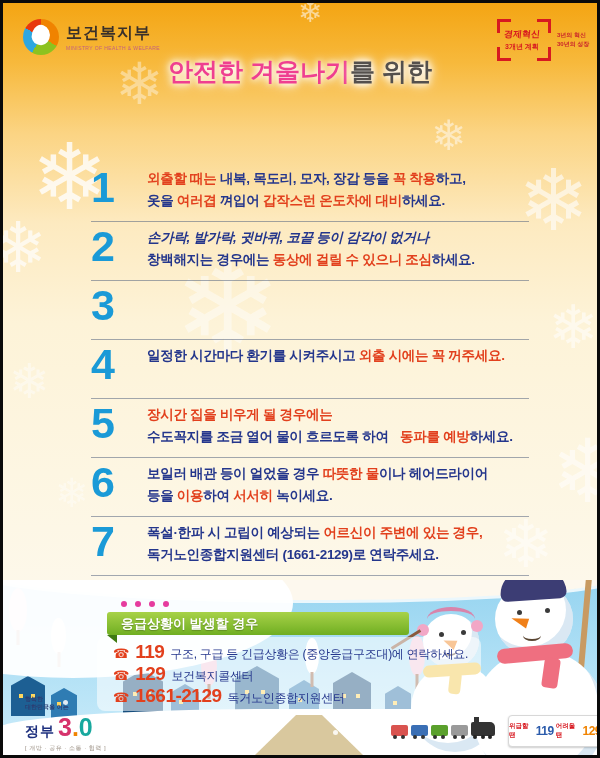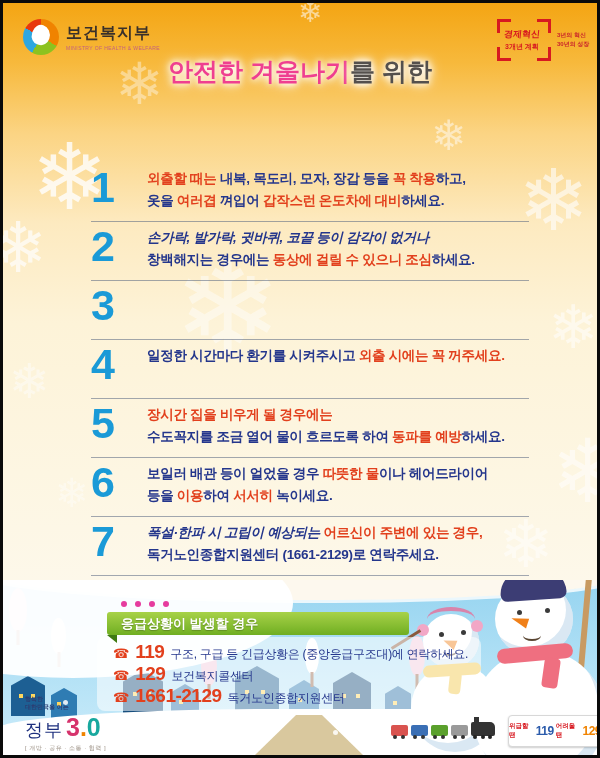--- a/index.html
+++ b/index.html
@@ -68,21 +68,21 @@
   .eoverlay{position:absolute;left:94px;top:634px;width:384px;height:74px;background:rgba(255,255,255,.55);border-radius:8px;}
   .eitems{position:absolute;left:110px;top:638px;}
   .eitem{display:flex;align-items:baseline;gap:6px;height:22px;}
   .ephone{color:var(--red);font-size:13px;}
   .enum{color:var(--red);font-size:19px;font-weight:800;letter-spacing:-.5px;}
   .elabel{color:var(--navy);font-size:12px;font-weight:400;letter-spacing:-.3px;white-space:nowrap;}
   
   .gov30{position:absolute;left:22px;top:692px;width:110px;}
   .gtag{font-size:6px;color:#2c3e73;font-weight:700;line-height:1.4;}
   .grow{display:flex;align-items:baseline;margin-top:1px;}
-  .gname{font-size:18px;font-weight:400;color:#1d2f7e;letter-spacing:1px;}
+  .gname{font-size:14px;font-weight:700;color:#1d2f7e;letter-spacing:1px;}
   .g3{font-size:25px;font-weight:800;color:#d6336c;margin-left:3px;}
   .gdot{font-size:25px;font-weight:800;color:#f08300;}
   .g0{font-size:25px;font-weight:800;color:#18a89e;}
   .gvals{font-size:6px;color:#9a8f83;margin-top:2px;letter-spacing:.5px;}
   .train{position:absolute;left:388px;top:719px;display:flex;align-items:flex-end;gap:3px;}
   .car{width:17px;height:11px;border-radius:2px;position:relative;}
   .car:after{content:"";position:absolute;left:2px;bottom:-3px;width:4px;height:4px;border-radius:50%;background:#333;box-shadow:8px 0 0 #333;}
   .loco{width:24px;height:14px;background:#333;border-radius:2px 5px 2px 2px;position:relative;}
   .loco:before{content:"";position:absolute;left:3px;top:-5px;width:5px;height:5px;background:#333;}
   .loco:after{content:"";position:absolute;left:2px;bottom:-3px;width:4px;height:4px;border-radius:50%;background:#222;box-shadow:8px 0 0 #222,15px 0 0 #222;}
@@ -135,21 +135,21 @@
 
   <div class="subtitle">
     <span class="sub-hl">안전한 겨울나기</span><span class="sub-rest">를 위한</span>
   </div>
 
   <div class="rules">
       <div class="rule">
         <div class="rnum">1</div>
         <div class="rtext">
           <div class="rline"><span style="color: rgb(226, 64, 29);">외출할 때는 </span><span style="color: rgb(36, 54, 140);">내복, 목도리, 모자, 장갑 등을 </span><span style="color: rgb(226, 64, 29);">꼭 착용</span><span style="color: rgb(36, 54, 140);">하고,</span></div>
-          <div class="rline"><span style="color: rgb(36, 54, 140);">옷을 </span><span style="color: rgb(226, 64, 29);">여러겹</span><span style="color: rgb(36, 54, 140);"> 껴입어 </span><span style="color: rgb(226, 64, 29); font-family: Liberation Serif, serif;">갑작스런 온도차에 대비</span><span style="color: rgb(36, 54, 140);">하세요.</span></div>
+          <div class="rline"><span style="color: rgb(36, 54, 140);">옷을 </span><span style="color: rgb(226, 64, 29);">여러겹</span><span style="color: rgb(36, 54, 140);"> 껴입어 </span><span style="color: rgb(226, 64, 29);">갑작스런 온도차에 대비</span><span style="color: rgb(36, 54, 140);">하세요.</span></div>
         </div>
       </div>
       <div class="rule">
         <div class="rnum">2</div>
         <div class="rtext">
           <div class="rline"><span style="color: rgb(36, 54, 140); font-style: italic;">손가락, 발가락, 귓바퀴, 코끝 등이 감각이 없거나</span></div>
           <div class="rline"><span style="color: rgb(36, 54, 140);">창백해지는 경우에는 </span><span style="color: rgb(226, 64, 29);">동상에 걸릴 수 있으니 조심</span><span style="color: rgb(36, 54, 140);">하세요.</span></div>
         </div>
       </div>
       <div class="rule">
@@ -158,34 +158,34 @@
       <div class="rule">
         <div class="rnum">4</div>
         <div class="rtext">
           <div class="rline"><span style="color: rgb(36, 54, 140);">일정한 시간마다 환기를 시켜주시고 </span><span style="color: rgb(226, 64, 29);">외출 시에는 꼭 꺼주세요.</span></div>
         </div>
       </div>
       <div class="rule">
         <div class="rnum">5</div>
         <div class="rtext">
           <div class="rline"><span style="color: rgb(226, 64, 29);">장시간 집을 비우게 될 경우에는</span></div>
-          <div class="rline"><span style="color: rgb(36, 54, 140);">수도꼭지를 조금 열어 물이 흐르도록 하여 </span><span style="color: rgb(226, 64, 29);">동파를 예방</span><span style="color: rgb(36, 54, 140);">하세요.</span></div>
+          <div class="rline"><span style="color: rgb(36, 54, 140);">수도꼭지를 조금 열어 물이 흐르도록 하여 </span><span style="color: rgb(226, 64, 29); margin-left: 8px;">동파를 예방</span><span style="color: rgb(36, 54, 140);">하세요.</span></div>
         </div>
       </div>
       <div class="rule">
         <div class="rnum">6</div>
         <div class="rtext">
           <div class="rline"><span style="color: rgb(36, 54, 140);">보일러 배관 등이 얼었을 경우 </span><span style="color: rgb(226, 64, 29);">따뜻한 물</span><span style="color: rgb(36, 54, 140);">이나 헤어드라이어</span></div>
           <div class="rline"><span style="color: rgb(36, 54, 140);">등을 </span><span style="color: rgb(226, 64, 29);">이용</span><span style="color: rgb(36, 54, 140); text-align: center;">하여 </span><span style="color: rgb(226, 64, 29);">서서히 </span><span style="color: rgb(36, 54, 140);">녹이세요.</span></div>
         </div>
       </div>
       <div class="rule">
         <div class="rnum">7</div>
         <div class="rtext">
-          <div class="rline"><span style="color: rgb(36, 54, 140); font-style: italic;">폭설·한파 시 고립이 예상되는 </span><span style="color: rgb(226, 64, 29);">어르신이 주변에 있는 경우,</span></div>
+          <div class="rline"><span style="color: rgb(36, 54, 140);">폭설·한파 시 고립이 예상되는 </span><span style="color: rgb(226, 64, 29);">어르신이 주변에 있는 경우,</span></div>
           <div class="rline"><span style="color: rgb(36, 54, 140);">독거노인종합지원센터 (1661-2129)로 연락주세요.</span></div>
         </div>
       </div>
     </div>
 
   <div class="scene">
     <div class="topsnow"></div>
     <div class="house" style="left:8px;top:96px;width:34px;height:40px;background:#1d5f93;">
         <span class="win" style="left:8px;top:18px;"></span>
         <span class="win" style="left:20px;top:18px;"></span>

